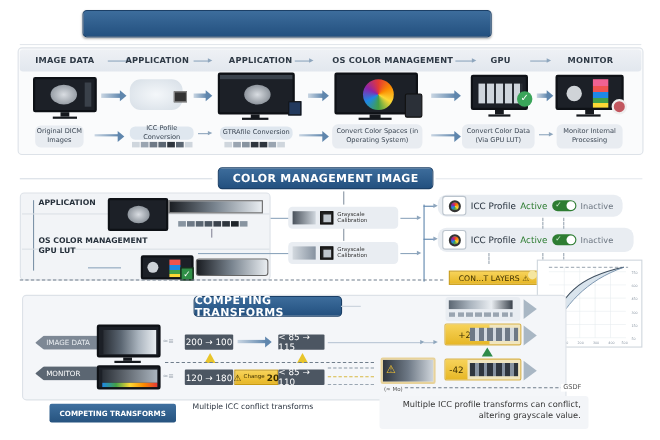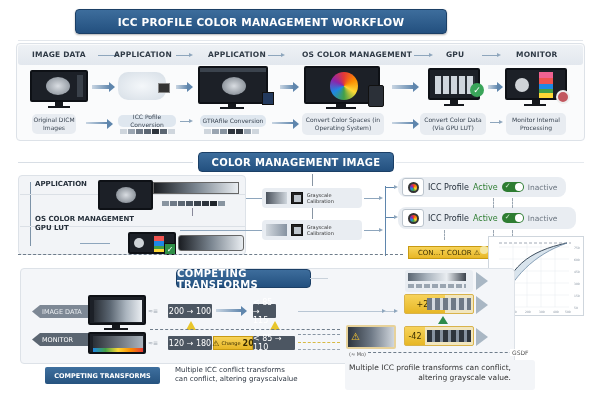--- a/index.html
+++ b/index.html
@@ -45,21 +45,20 @@
 .funnel{position:absolute;width:0;height:0;border-top:9px solid transparent;border-bottom:9px solid transparent;border-left:12px solid #a9b7c4}
 .chart-box{position:absolute;left:488px;top:236px;width:96px;height:80px;background:#fff;border:1px solid #cfd6dd}
 .chart-note{position:absolute;font-size:7.5px;color:#333;text-align:right;line-height:10px}
 .footer-banner{position:absolute;left:45px;top:367px;width:115px;height:17px;background:linear-gradient(#3f709f,#26537f);color:#fff;font-size:6.5px;font-weight:bold;display:flex;align-items:center;justify-content:center;border-radius:2px}
 .footer-text{position:absolute;left:175px;top:366px;font-size:7px;line-height:9px;color:#2b3440}
 </style>
 </head>
 <body>
 
 <div class="abs title-banner">
-  <span class="title-main">ICC PROFILE COLOR MANAGEMENT WORKFLOW</span>
 </div>
 <div class="abs" style="left:18px;top:40px;width:565px;height:1px;background:#e3e7ec"></div>
 
 <div class="abs panel" style="left:16px;top:43px;width:569px;height:98px;background:#fafbfc"></div>
 <div class="abs stage-bar">
   <span class="stage-label" style="left:14px">IMAGE DATA</span>
   <div class="arrow-thin" style="left:80px;top:10px;width:18px"></div>
   <span class="stage-label" style="left:96px">APPLICATION</span>
   <div class="arrow-thin" style="left:158px;top:10px;width:14px"></div>
   <span class="stage-label" style="left:190px">APPLICATION</span>
@@ -223,21 +222,21 @@
     </div>
   <span class="icc-inactive">Inactive</span>
 </div>
 <div class="dashed-v" style="left:493px;top:198px;height:10px"></div>
 <div class="dashed-v" style="left:512px;top:198px;height:10px"></div>
 <div class="dashed-v" style="left:444px;top:230px;height:10px"></div>
 <div class="dashed-v" style="left:493px;top:230px;height:10px"></div>
 <div class="dashed-v" style="left:512px;top:230px;height:10px"></div>
 
 <div class="dashed-h" style="left:18px;top:254px;width:385px"></div>
-<div class="yellow-tag" style="left:408px;top:246px;width:82px;height:13px;font-size:7px">CON…T COLOR ⚠</div>
+<div class="yellow-tag" style="left:408px;top:246px;width:82px;height:13px;font-size:7px">CON…T LAYERS ⚠</div>
 
 <div class="chart-box">
   <svg width="96" height="80" viewBox="0 0 96 80">
     <g stroke="#e6eaee" stroke-width="0.5">
       <line x1="10" y1="10" x2="80" y2="10"></line>
         <line x1="10" y1="22" x2="80" y2="22"></line>
         <line x1="10" y1="34" x2="80" y2="34"></line>
         <line x1="10" y1="46" x2="80" y2="46"></line>
         <line x1="10" y1="58" x2="80" y2="58"></line>
         <line x1="10" y1="70" x2="80" y2="70"></line>
@@ -282,21 +281,21 @@
 <div class="stand" style="left:104px;top:328px;width:24px;height:2px"></div>
 <div class="monitor" style="left:88px;top:332px;width:58px;height:22px">
   <div style="position:absolute;left:3px;top:2px;width:50px;height:12px;background:linear-gradient(90deg,#2a2f36,#aab4be)"></div>
   <div style="position:absolute;left:3px;top:14px;width:50px;height:4px;background:linear-gradient(90deg,#1e88e5,#43a047,#fdd835,#fb8c00,#e53935)"></div>
 </div>
 <div class="abs" style="left:148px;top:307px;font-size:6px;color:#9aa4af">≈≡</div>
 <div class="abs" style="left:148px;top:339px;font-size:6px;color:#9aa4af">≈≡</div>
 
 <div class="value-box" style="left:168px;top:304px;width:44px;height:14px">200 → 100</div>
 <div class="arrow-thick" style="left:216px;top:309px;width:26px;height:3px"></div>
-<div class="value-box" style="left:253px;top:304px;width:23px;height:14px">&lt; 85 → 115</div>
+<div class="value-box" style="left:253px;top:304px;width:42px;height:14px">&lt; 85 → 115</div>
 <div class="arrow-thin" style="left:298px;top:311px;width:85px;background:#b8c6d4"></div>
 <div class="arrow-thin" style="left:385px;top:311px;width:10px;background:#b8c6d4"></div>
 
 <div class="tri-up" style="left:186px;top:321px"></div>
 <div class="tri-up" style="left:270px;top:321px"></div>
 <div class="dashed-h" style="left:150px;top:329px;width:190px"></div>
 
 <div class="value-box" style="left:168px;top:336px;width:44px;height:14px">120 → 180</div>
 <div class="yellow-tag" style="left:213px;top:336px;width:40px;height:14px;font-size:5px;gap:2px">
   <span style="font-size:8px">⚠</span>
@@ -328,19 +327,18 @@
 <div class="funnel" style="left:476px;top:296px"></div>
 <div class="abs" style="left:438px;top:316px;width:0;height:0;border-left:5px solid transparent;border-right:5px solid transparent;border-bottom:8px solid #2e8b4a"></div>
 
 <div class="abs" style="left:404px;top:326px;width:70px;height:20px;background:#f1e6bf;border:1px solid #d9b34a;border-radius:2px">
   <div class="yellow-tag" style="left:0;top:0;width:20px;height:18px;border:none">-42</div>
   <div style="position:absolute;left:22px;top:3px;width:44px;height:12px;background:repeating-linear-gradient(90deg,#2e353d 0 5px,#8692a0 5px 8px)"></div>
 </div>
 <div class="funnel" style="left:476px;top:328px"></div>
 
 <div class="abs" style="left:345px;top:360px;width:190px;height:30px;background:#f3f5f8;border-radius:3px"></div>
-<div class="chart-note" style="left:335px;top:363px;width:176px">Multiple ICC profile transforms can conflict, altering grayscale value.</div>
+<div class="chart-note" style="left:352px;top:363px;width:176px">Multiple ICC profile transforms can conflict, altering grayscale value.</div>
 
 <div class="footer-banner">COMPETING TRANSFORMS</div>
 <div class="footer-text">
   <div>Multiple ICC conflict transforms</div>
-  <div>can conflict, altering grayscalvalue</div>
 </div>
 
 </body></html>

